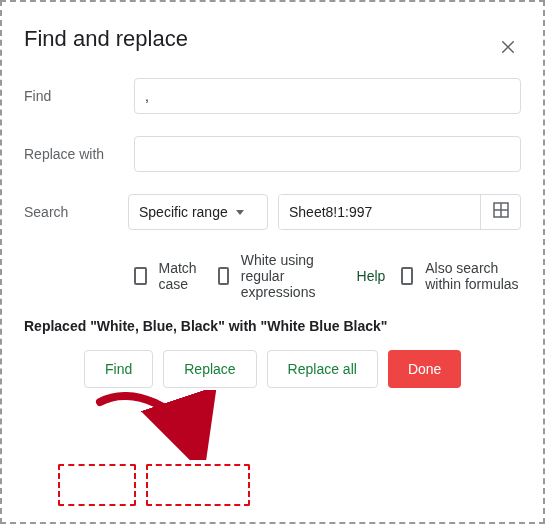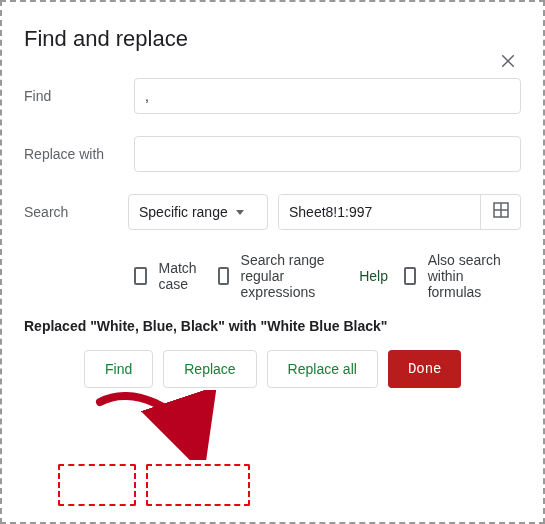--- a/index.html
+++ b/index.html
@@ -7,21 +7,21 @@
       margin: 0;
       font-family: Arial, "Helvetica Neue", sans-serif;
       background: #fff;
       width: 545px;
       height: 524px;
       position: relative;
       border: 2px dashed #999;
       padding: 18px 22px;
       color: #3c4043;
     }
-    .header { display: flex; justify-content: space-between; align-items: flex-end; }
+    .header { display: flex; justify-content: space-between; align-items: center; }
     .title { font-size: 22px; color: #202124; margin: 6px 0 26px 0; font-weight: 400; }
     .close-btn { cursor: pointer; color: #5f6368; padding: 4px; }
     .close-btn svg { width: 18px; height: 18px; }
     .row { display: flex; align-items: center; margin-bottom: 22px; }
     .row-label { width: 110px; font-size: 14px; color: #5f6368; }
     .row-content { flex: 1; display: flex; gap: 10px; align-items: center; }
     .text-input {
       flex: 1; height: 36px; border: 1px solid #dadce0; border-radius: 4px;
       padding: 0 10px; font-size: 14px; color: #202124; outline: none;
     }
@@ -45,21 +45,21 @@
     }
     .help-link { color: #14532d; margin-left: 10px; cursor: pointer; }
     .status { font-size: 14px; font-weight: bold; color: #202124; margin: 18px 0 16px 0; }
     .footer { display: flex; gap: 10px; justify-content: flex-start; padding-left: 60px; align-items: center; position: relative; }
     .btn {
       height: 38px; padding: 0 20px; border-radius: 4px; font-size: 14px;
       display: flex; align-items: center; justify-content: center; cursor: pointer;
       border: 1px solid #dadce0; background: #fff; color: #188038; font-weight: 500;
     }
     .btn.outline { border: 1px solid #dadce0; }
-    .btn.primary { background: #b91c1c; color: #fff; border: none; font-family: Liberation Mono, monospace; }
+    .btn.primary { background: #ef4444; color: #fff; border: none; }
     .highlight { position: absolute; border: 2px dashed #e30613; pointer-events: none; border-radius: 2px; z-index: 5;}
     .hl-find { left: 56px; bottom: 16px; width: 78px; height: 42px; }
     .hl-replace { left: 144px; bottom: 16px; width: 104px; height: 42px; }
     .arrow-layer { position: absolute; left: 80px; top: 388px; width: 140px; height: 70px; z-index: 6; pointer-events: none; }
   </style>
 </head>
 <body>
 
 <div class="header">
   <div class="title">Find and replace</div>
@@ -108,21 +108,21 @@
   </div>
 </div>
 
 <div class="checks">
   <div class="check-row">
     <div class="checkbox"></div>
     <span>Match case</span>
   </div>
   <div class="check-row">
     <div class="checkbox"></div>
-    <span>Search range regular expressions</span>
+    <span>White using regular expressions</span>
     <span class="help-link">Help</span>
   </div>
   <div class="check-row">
     <div class="checkbox"></div>
     <span>Also search within formulas</span>
   </div>
 </div>
 
 <div class="status">Replaced "White, Blue, Black" with "White Blue Black"</div>
 

